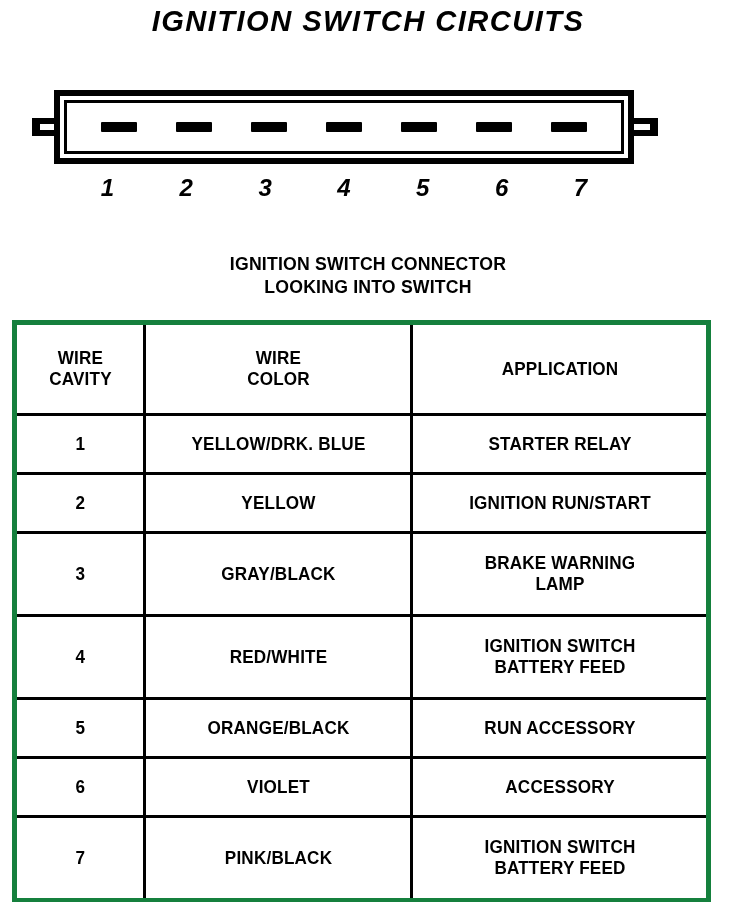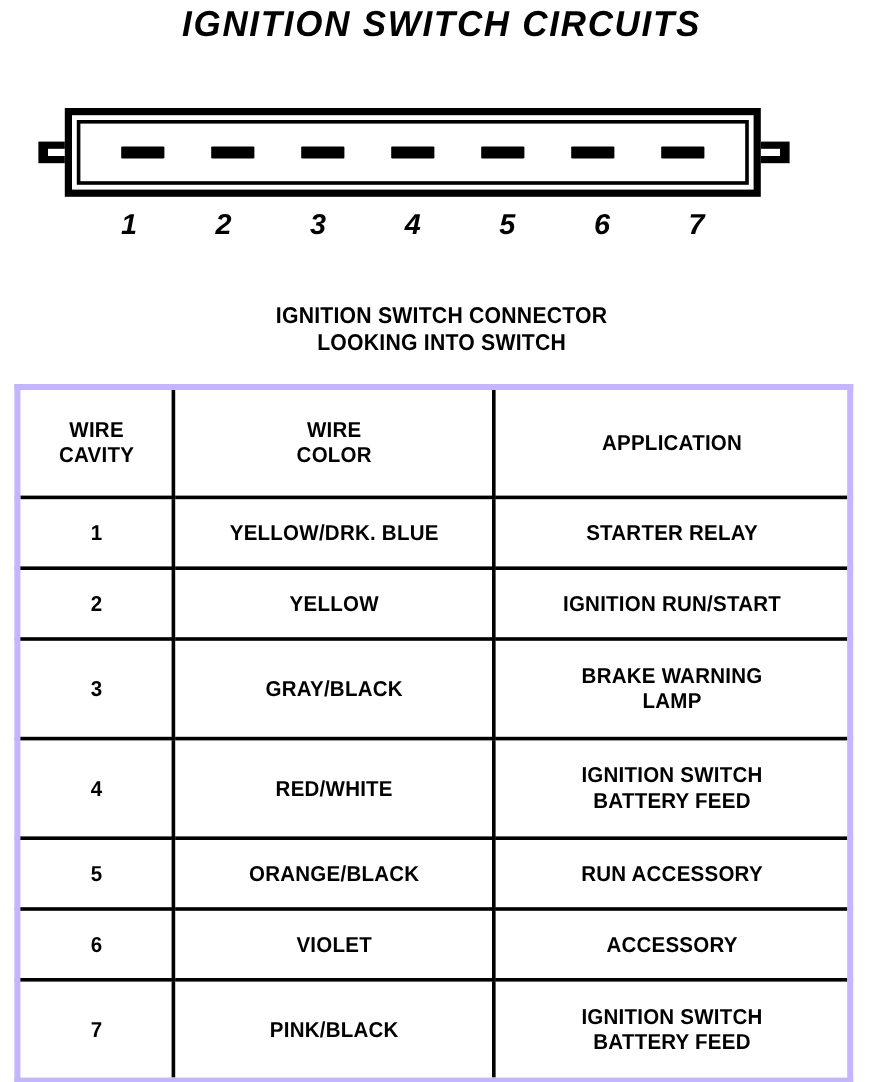--- a/index.html
+++ b/index.html
@@ -133,21 +133,21 @@
   }
 
   
   .wire-table {
     position: absolute;
     left: 12px;
     top: 320px;
     width: 683px;
     border-collapse: collapse;
     table-layout: fixed;
-    border: 5px solid #c4b5fd;
+    border: 5px solid #15803d;
   }
   .wire-table td, .wire-table th {
     border: 3px solid #000;
     text-align: center;
     vertical-align: middle;
     font-size: 18px;
     font-weight: bold;
     letter-spacing: 0.2px;
     padding: 0;
     line-height: 21px;

